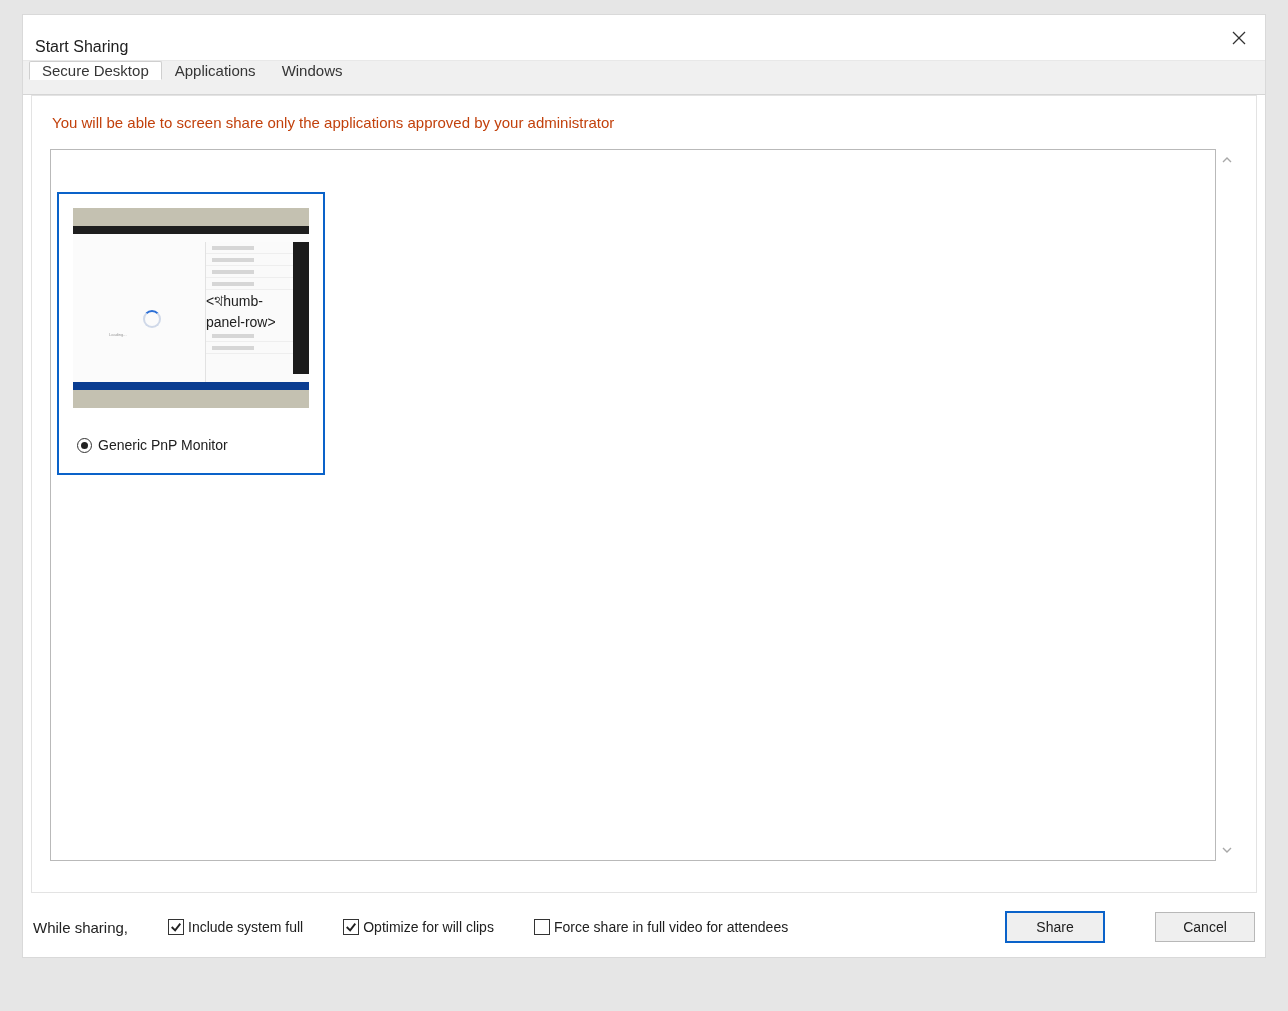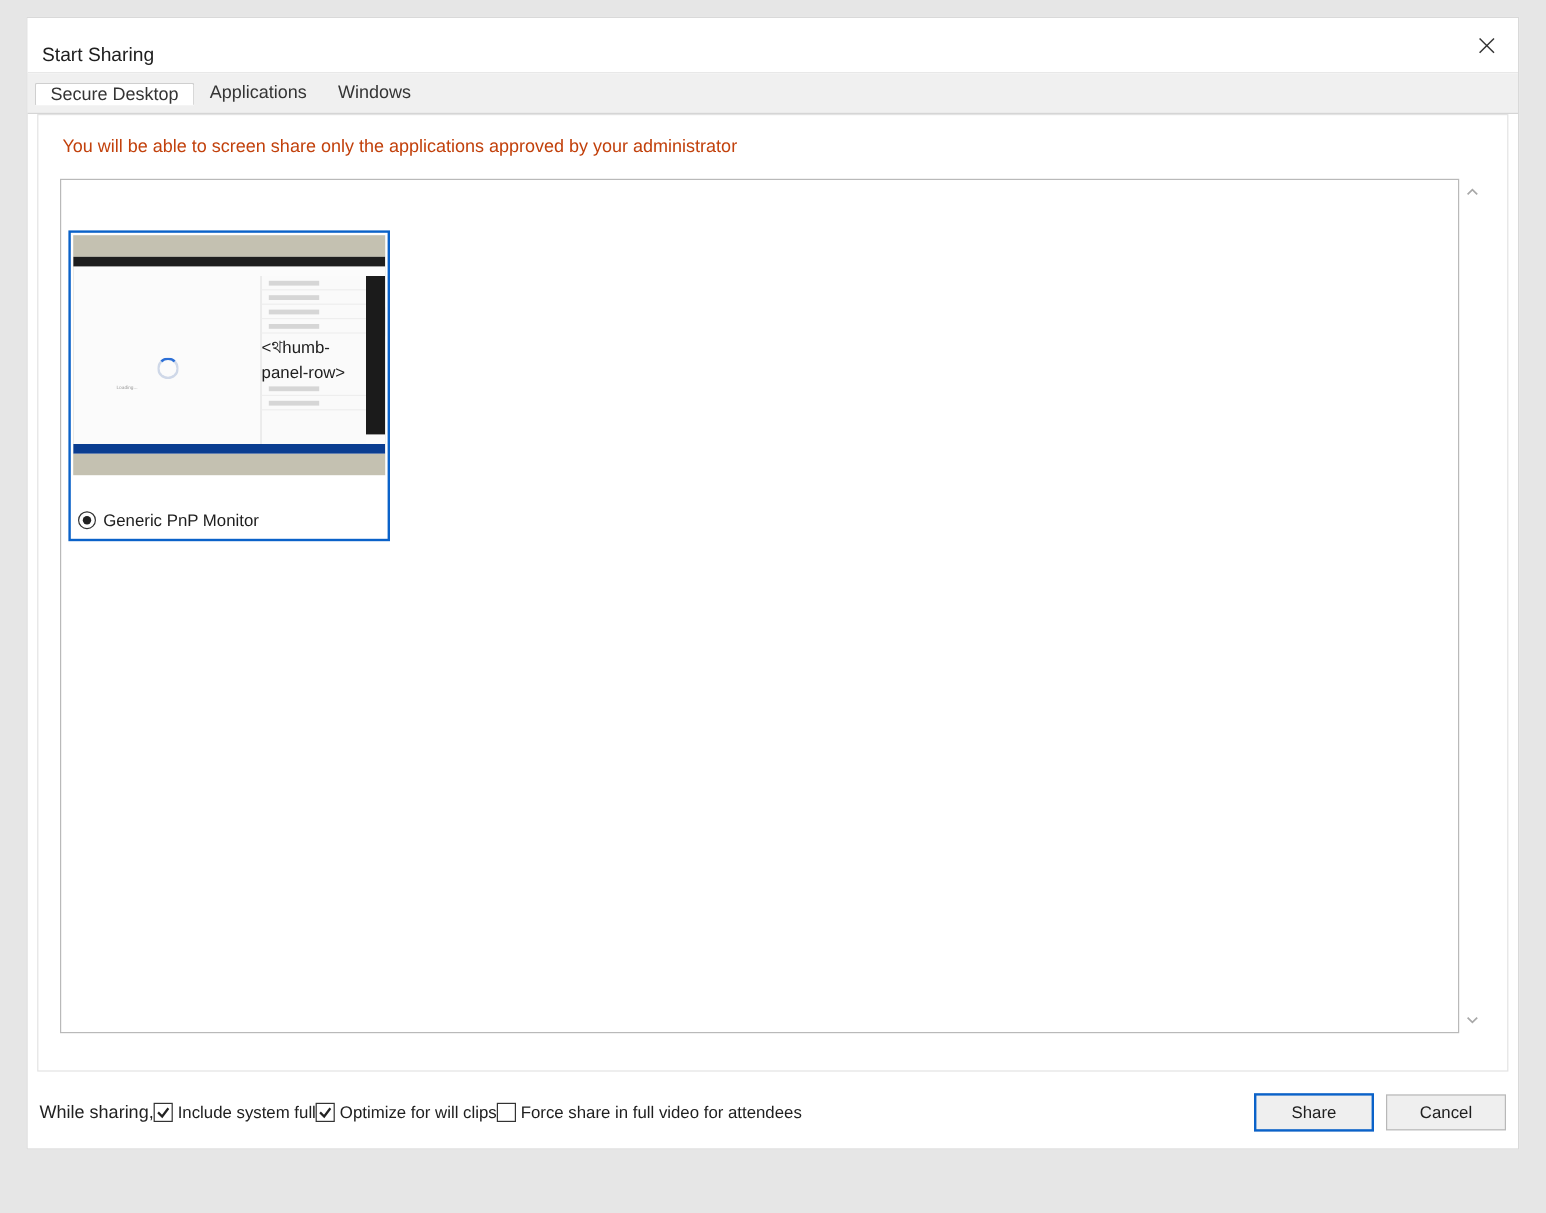--- a/index.html
+++ b/index.html
@@ -39,21 +39,21 @@
     display: flex;
     align-items: center;
     justify-content: center;
     cursor: pointer;
   }
   .close-btn svg { stroke: #333; stroke-width: 1.2; }
   .tabstrip {
     height: 34px;
     background: #f0f0f0;
     display: flex;
-    align-items: center;
+    align-items: flex-start;
     padding: 0 6px;
     border-bottom: 1px solid #d5d5d5;
     position: relative;
   }
   .tab {
     padding: 0 12px;
     display: flex;
     align-items: center;
     font-size: 15px;
     color: #353535;
@@ -106,21 +106,21 @@
     color: #a8a8a8;
     cursor: pointer;
   }
   .scroll-up { top: 0; }
   .scroll-down { bottom: 0; }
   .scroll-up svg, .scroll-down svg { width: 10px; height: 10px; }
   .monitor-card {
     width: 268px;
     border: 2px solid #0a62c9;
     background: #ffffff;
-    padding: 0;
+    padding: 12px;
   }
   .thumb {
     margin: 2px;
     height: 200px;
     background: #c4c1b1;
     position: relative;
     overflow: hidden;
   }
   .thumb-inner {
     position: absolute;
@@ -191,20 +191,21 @@
     width: 7px; height: 7px;
     background: #222;
     border-radius: 50%;
   }
   .bottom-bar {
     position: absolute;
     left: 10px; right: 10px; bottom: 12px;
     height: 36px;
     display: flex;
     align-items: center;
+    gap: 40px;
   }
   .bb-label {
     font-size: 15px;
     color: #222;
   }
   .chk-wrap {
     display: flex;
     align-items: center;
     gap: 4px;
     cursor: pointer;

